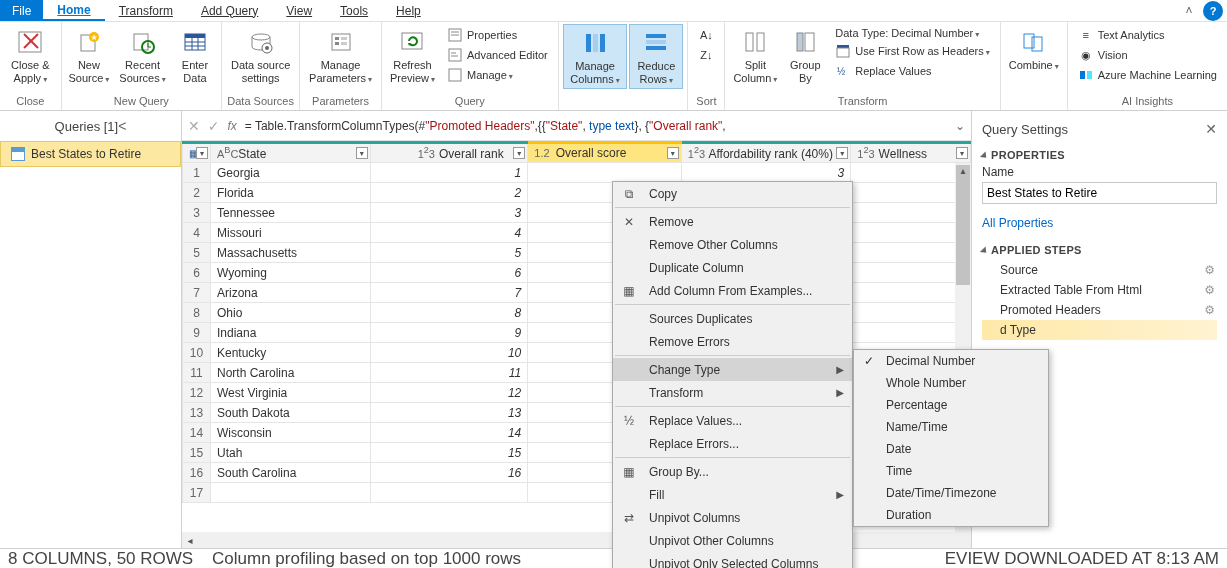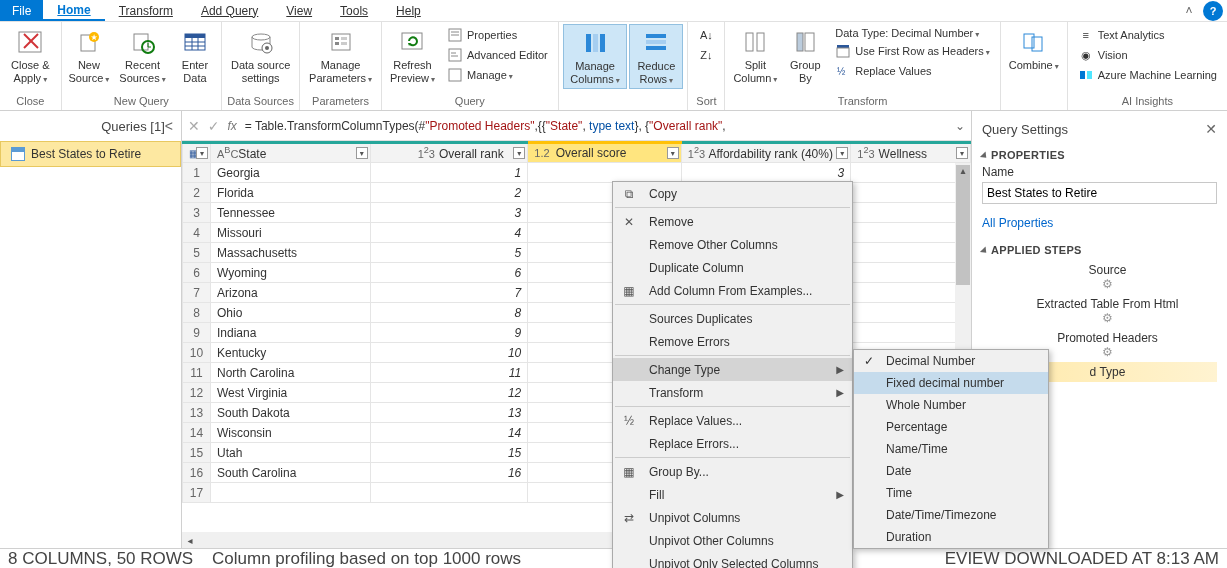--- a/index.html
+++ b/index.html
@@ -20,21 +20,21 @@
 .bigbtn { display: flex; flex-direction: column; align-items: center; justify-content: flex-start; padding: 2px 4px; min-width: 44px; cursor: default; }
 .bigbtn.hl { background: #cde6f7; border: 1px solid #92c0e0; }
 .bigbtn .icon { width: 32px; height: 32px; display: flex; align-items: center; justify-content: center; }
 .bigbtn .txt { font-size: 11px; text-align: center; line-height: 1.2; margin-top: 1px; }
 .smrow { display: flex; flex-direction: column; gap: 2px; padding: 2px; }
 .smbtn { display: flex; align-items: center; gap: 4px; font-size: 11px; padding: 1px 4px; cursor: default; white-space: nowrap; }
 .smico { width: 16px; height: 16px; display: inline-flex; align-items: center; justify-content: center; }
 
 .workspace { display: flex; height: 437px; }
 .qpanel { width: 182px; border-right: 1px solid #d0d0d0; background: #fff; display: flex; flex-direction: column; }
-.qpanel .hdr { height: 30px; display: flex; align-items: center; justify-content: flex-end; padding: 0 8px; font-size: 13px; color: #444; }
+.qpanel .hdr { height: 30px; display: flex; align-items: center; justify-content: center; padding: 0 8px; font-size: 13px; color: #444; }
 .qpanel .item { height: 26px; display: flex; align-items: center; gap: 6px; padding: 0 10px; background: #fde8a1; border: 1px solid #e8c860; font-size: 12px; }
 .qico { width: 14px; height: 14px; background: linear-gradient(to bottom, #5b9bd5 0 30%, #fff 30% 100%); border: 1px solid #5b9bd5; }
 
 .center { flex: 1; display: flex; flex-direction: column; overflow: hidden; }
 .fbar { height: 30px; border-bottom: 1px solid #e1e1e1; display: flex; align-items: center; padding: 0 6px; gap: 8px; position: relative; }
 .fbar .fx { font-style: italic; color: #777; }
 .fbar .formula { flex: 1; font-family: Consolas, monospace; font-size: 12px; white-space: nowrap; overflow: hidden; }
 .formula .fstr { color: #a31515; }
 .formula .ftype { color: #0451a5; }
 
@@ -53,21 +53,21 @@
 .hscroll { position: absolute; bottom: 0; left: 0; right: 0; height: 16px; background: #f0f0f0; }
 .hscroll .lbtn { width:16px;height:16px;display:inline-flex;align-items:center;justify-content:center;color:#555;font-size:10px;}
 
 .rpanel { width: 256px; border-left: 1px solid #d0d0d0; padding: 6px 10px; font-size: 12px; overflow:hidden;}
 .rpanel .hdr { display: flex; justify-content: space-between; align-items: center; font-size: 13px; color: #444; height: 24px; }
 .rpanel .sect { font-size: 11px; color: #444; margin-top: 8px; font-weight: 600; letter-spacing: 0.3px; }
 .rpanel .tri { display: inline-block; width: 0; height: 0; border-top: 4px solid transparent; border-bottom: 4px solid transparent; border-left: 5px solid #666; margin-right: 4px; transform: rotate(45deg); vertical-align: middle;}
 .rpanel input { width: 100%; border: 1px solid #c8c8c8; padding: 3px 4px; font-size: 12px; margin-top: 3px; }
 .rpanel .link { color: #0066cc; margin-top: 12px; display: inline-block; cursor: pointer; }
 .rpanel .steps { margin-top: 4px; }
-.rpanel .step { display: flex; align-items: center; padding: 3px 2px 3px 18px; flex-direction: column; }
+.rpanel .step { display: flex; align-items: center; justify-content: space-between; padding: 3px 2px 3px 18px; }
 .rpanel .step.sel { background: linear-gradient(to right, #ffe9a8, #fff3d1); }
 .rpanel .gear { color: #999; font-size: 12px; }
 
 .statusbar { height: 20px; border-top: 1px solid #d0d0d0; display: flex; align-items: center; padding: 0 8px; font-size: 17px; color: #444; justify-content: space-between; }
 
 .ctxmenu { position: absolute; background: #f0f0f0; border: 1px solid #aaa; box-shadow: 2px 2px 6px rgba(0,0,0,0.25); font-size: 12px; z-index: 20; }
 .ctxmenu .row { display: flex; align-items: center; height: 23px; padding: 0 28px 0 6px; gap: 10px; cursor: default; white-space: nowrap; }
 .ctxmenu .row .mico { width: 20px; display: inline-flex; align-items: center; justify-content: center; color: #555; }
 .ctxmenu .row.hl { background: #d4d4d4; }
 .ctxmenu .row .arrow { position: absolute; right: 8px; font-size: 10px; color: #555; }
@@ -652,24 +652,20 @@
     <div class="row">
       <span class="mico"></span>
       <span>Unpivot Only Selected Columns</span>
     </div>
   </div>
 <div class="submenu" id="submenu" style="left:853px; top:349px; width:196px;">
     <div class="row">
       <span class="chk">✓</span>
       <span>Decimal Number</span>
     </div>
-    <div class="row hl">
-      <span class="chk"></span>
-      <span>Fixed decimal number</span>
-    </div>
     <div class="row">
       <span class="chk"></span>
       <span>Whole Number</span>
     </div>
     <div class="row">
       <span class="chk"></span>
       <span>Percentage</span>
     </div>
     <div class="sep"></div>
     <div class="row">

